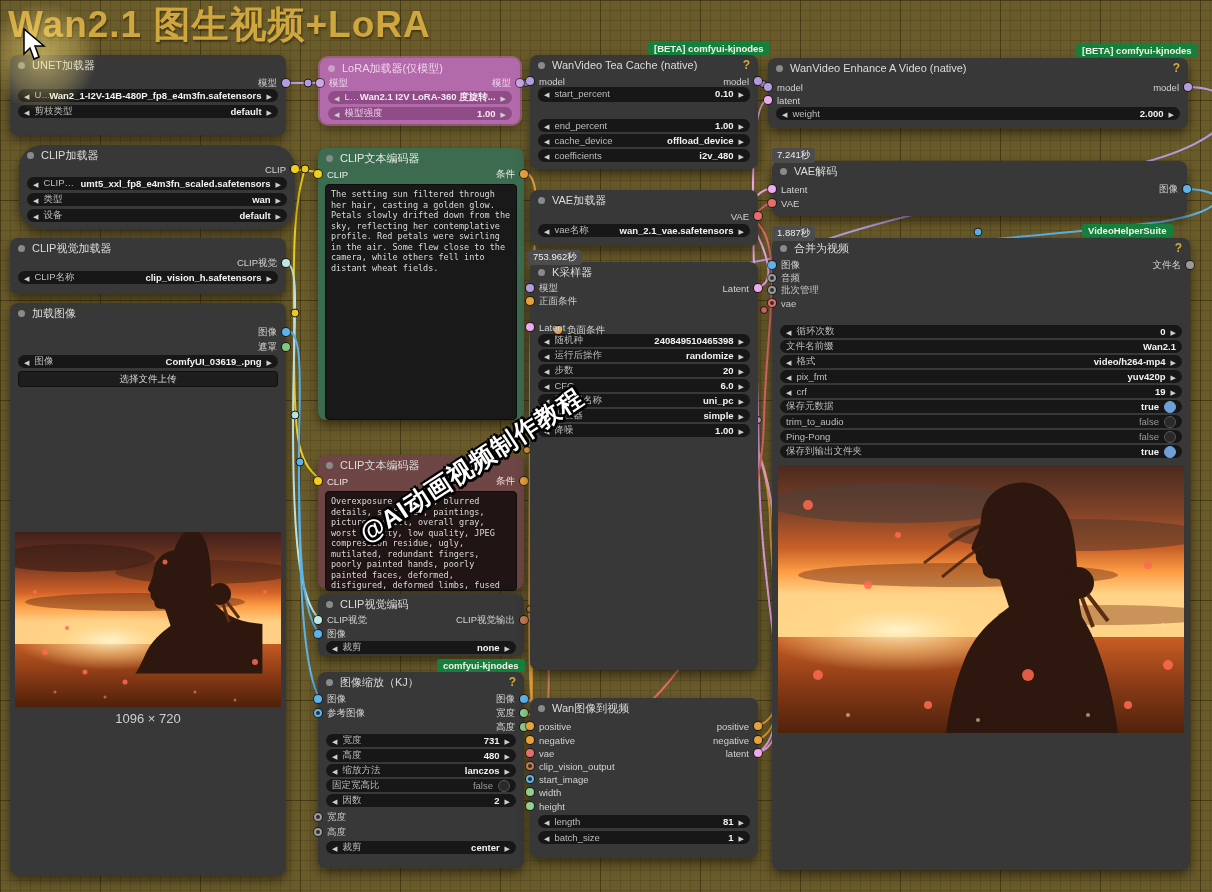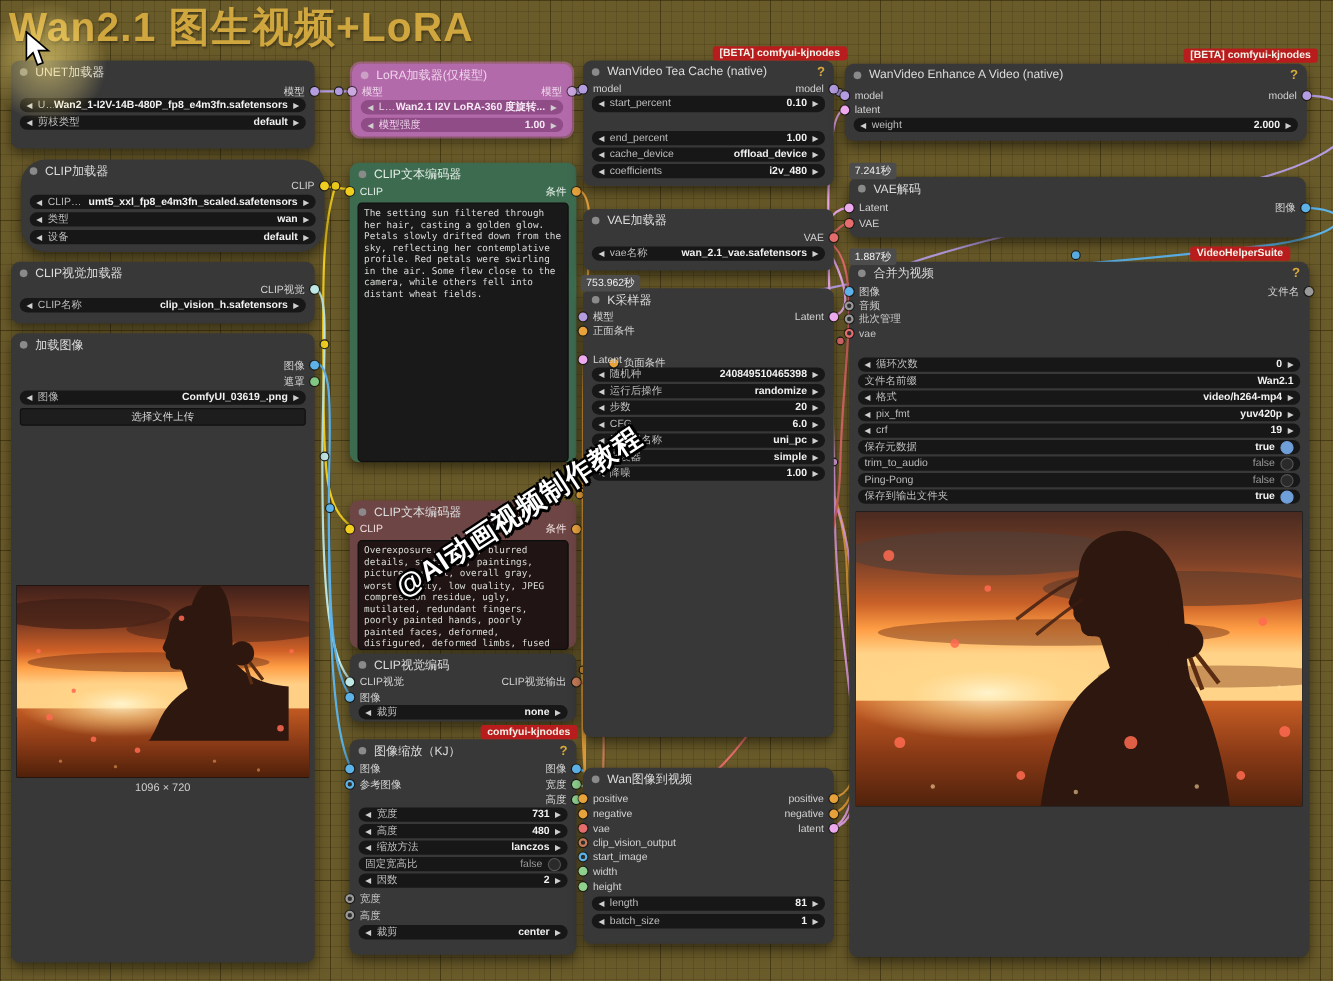--- a/index.html
+++ b/index.html
@@ -30,28 +30,28 @@
   .widget .knob{width:10px;height:10px;border-radius:50%;background:#2a2a2a;border:1px solid #555;margin-left:5px;flex:none;}
   .widget.on .knob{background:#6f9fd8;border-color:#6f9fd8;}
   .widget.on .wv{color:#f2f2f2;font-weight:bold;}
   .btnwidget{position:absolute;left:8px;right:8px;height:14px;background:#1d1d1d;border:1px solid #101010;border-radius:3px;
     display:flex;align-items:center;justify-content:center;font-size:9.5px;color:#d5d5d5;}
   .slot{position:absolute;display:flex;align-items:center;gap:5px;font-size:9.5px;color:#d2d2d2;height:12px;white-space:nowrap;z-index:3;}
   .slot.in{left:-4px;}
   .slot.out{right:-4px;}
   .dot{width:8px;height:8px;border-radius:50%;flex:none;box-shadow:0 0 0 1px rgba(0,0,0,.55);}
   .dot.hollow{background:#2e2e2e !important;box-sizing:border-box;border:2px solid currentColor;}
-  .badge{position:absolute;z-index:4;background:#b91c1c;color:#f2f2e8;font-size:9.5px;font-weight:bold;
+  .badge{position:absolute;z-index:4;background:#15803d;color:#f2f2e8;font-size:9.5px;font-weight:bold;
     padding:1px 6px;border-radius:3px;white-space:nowrap;}
   .timebadge{position:absolute;z-index:4;background:#4c4c4c;color:#eee;font-size:9.5px;padding:1px 5px;border-radius:3px;white-space:nowrap;}
   .prompt{position:absolute;left:7px;right:7px;background:#191919;border:1px solid #0e0e0e;border-radius:4px;
     font-family:"DejaVu Sans Mono",monospace;font-size:8.5px;line-height:10.5px;color:#d8dcd8;padding:4px 5px;
     white-space:pre-wrap;overflow:hidden;}
   .photo{position:absolute;overflow:hidden;background:#000;}
-  .caption{position:absolute;width:100%;text-align:center;font-size:10px;color:#cfcfcf;}
+  .caption{position:absolute;width:100%;text-align:center;font-size:13px;color:#cfcfcf;}
   #title{position:absolute;left:8px;top:0px;z-index:5;font-size:37px;font-weight:bold;color:#d0a63e;
     letter-spacing:1px;text-shadow:1px 2px 2px rgba(0,0,0,.35);}
   #cursor-glow{position:absolute;left:-12px;top:2px;width:110px;height:110px;z-index:6;border-radius:50%;
     background:radial-gradient(circle,rgba(255,232,130,.55) 0%,rgba(255,232,130,.25) 45%,rgba(255,232,130,0) 70%);}
   #cursor{position:absolute;left:22px;top:28px;z-index:7;}
   #watermark{position:absolute;left:338px;top:438px;width:300px;z-index:8;transform:rotate(-33deg);
     font-size:25px;font-weight:bold;color:#ffffff;letter-spacing:1px;white-space:nowrap;
     text-shadow:-2px -2px 0 #000,2px -2px 0 #000,-2px 2px 0 #000,2px 2px 0 #000,0 3px 0 #000,3px 0 0 #000;}
   
   .node.green{background:#3d6b50;}

